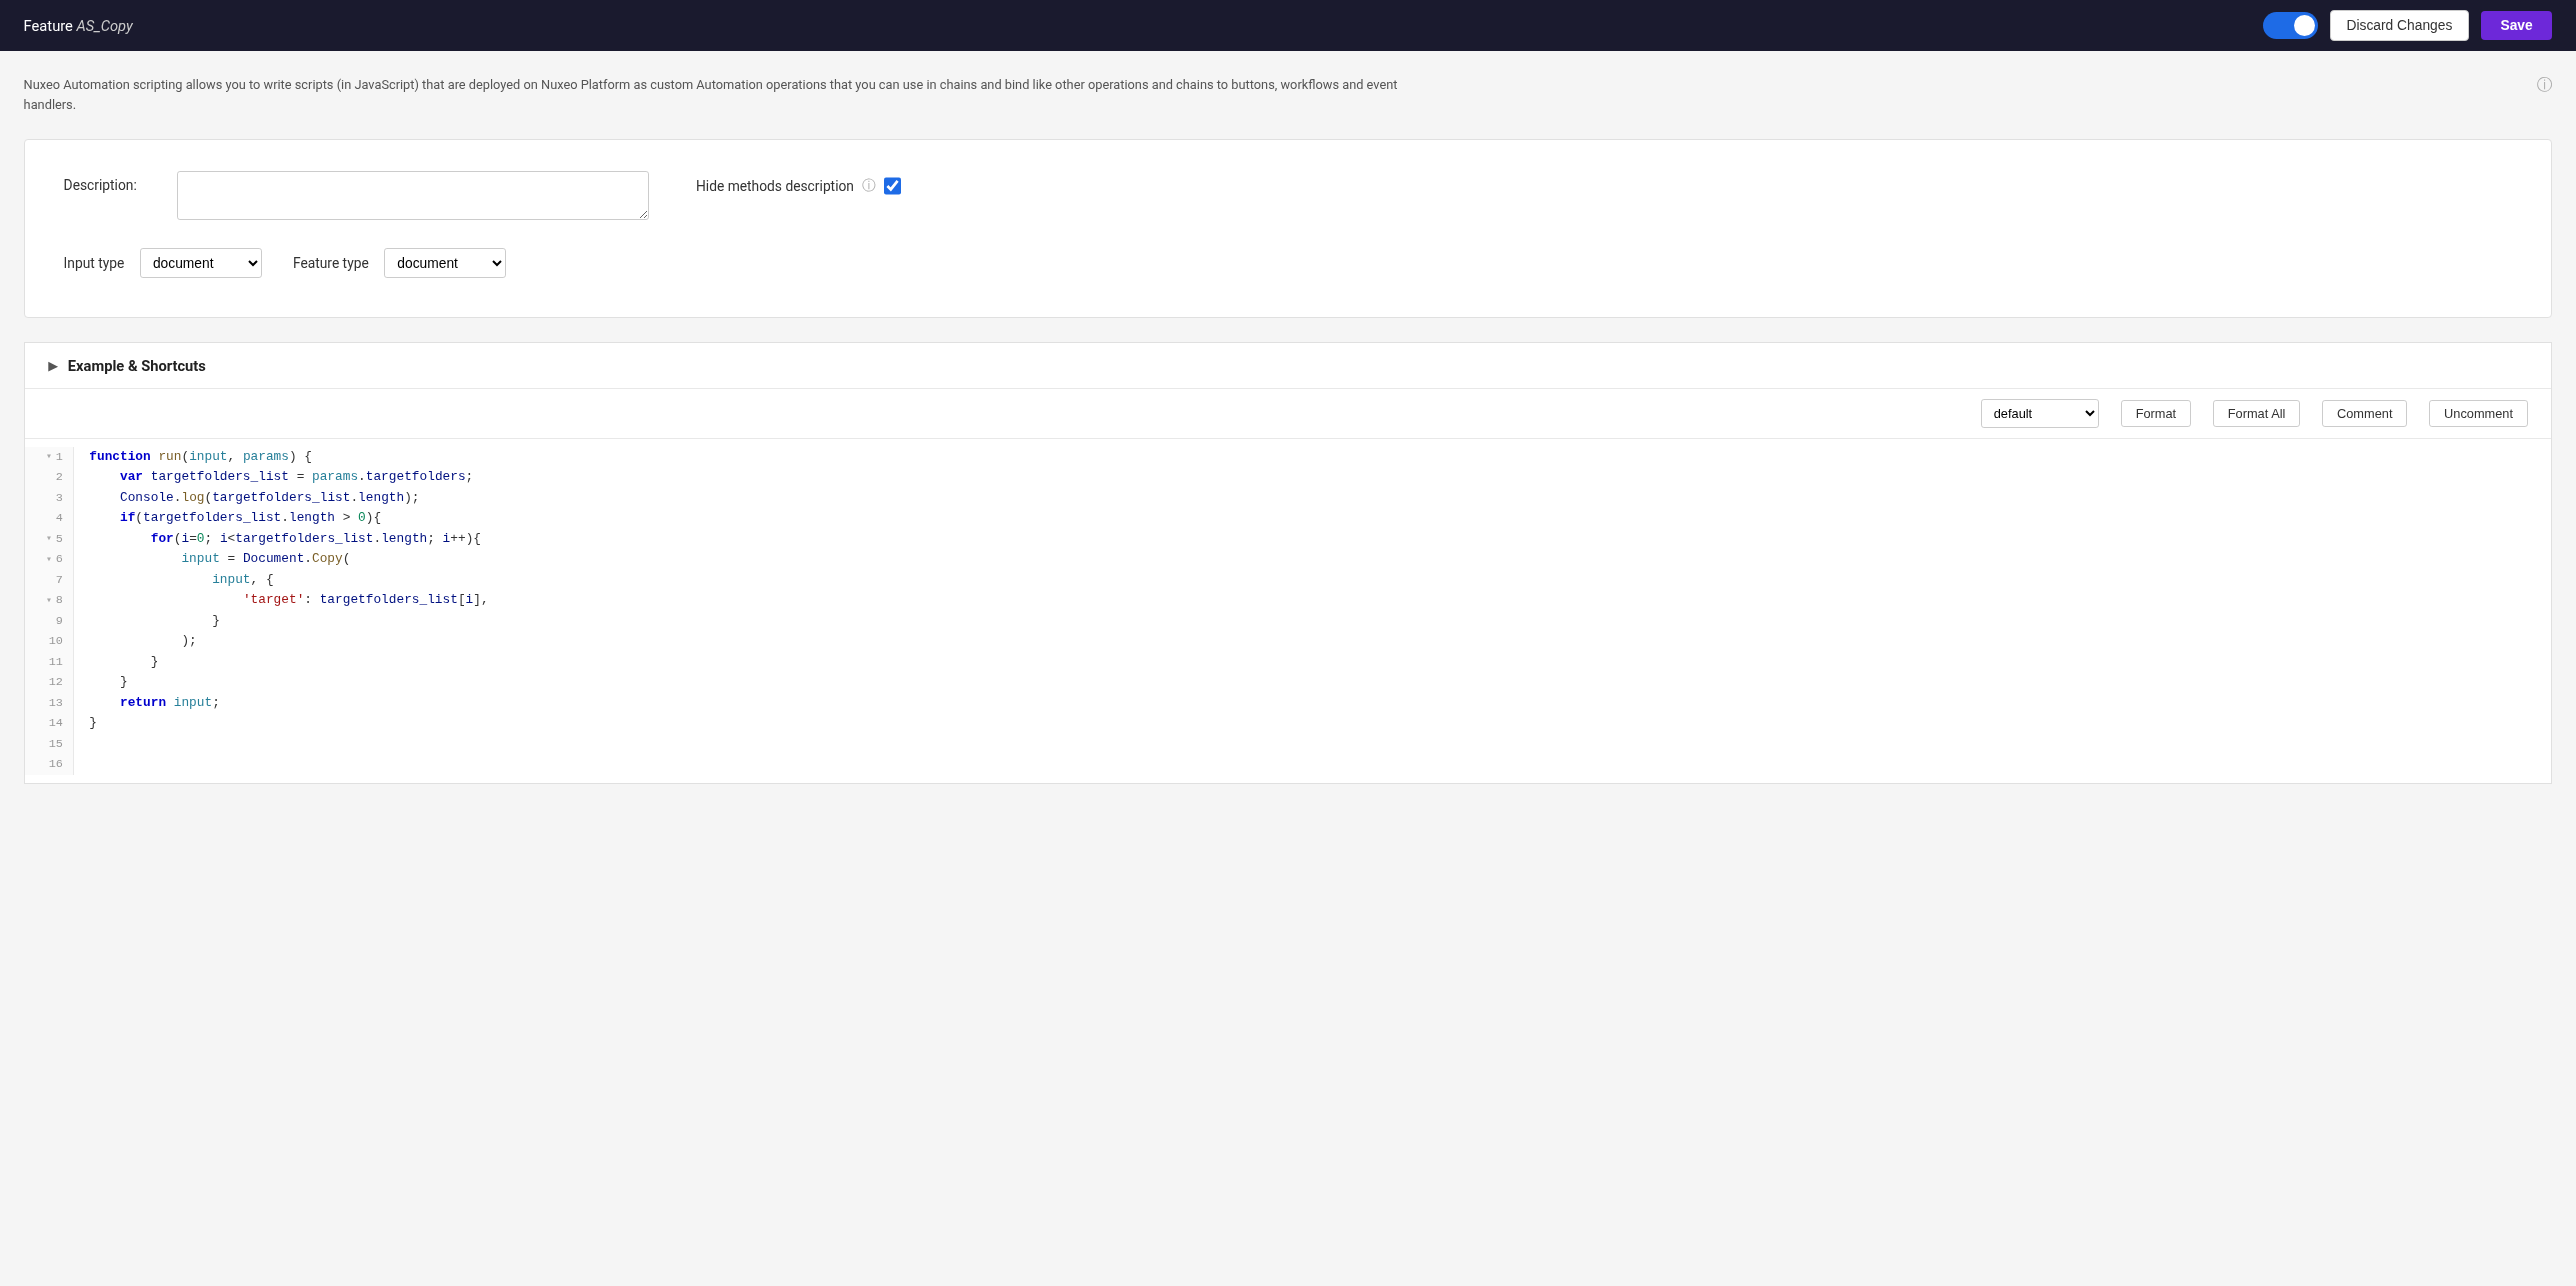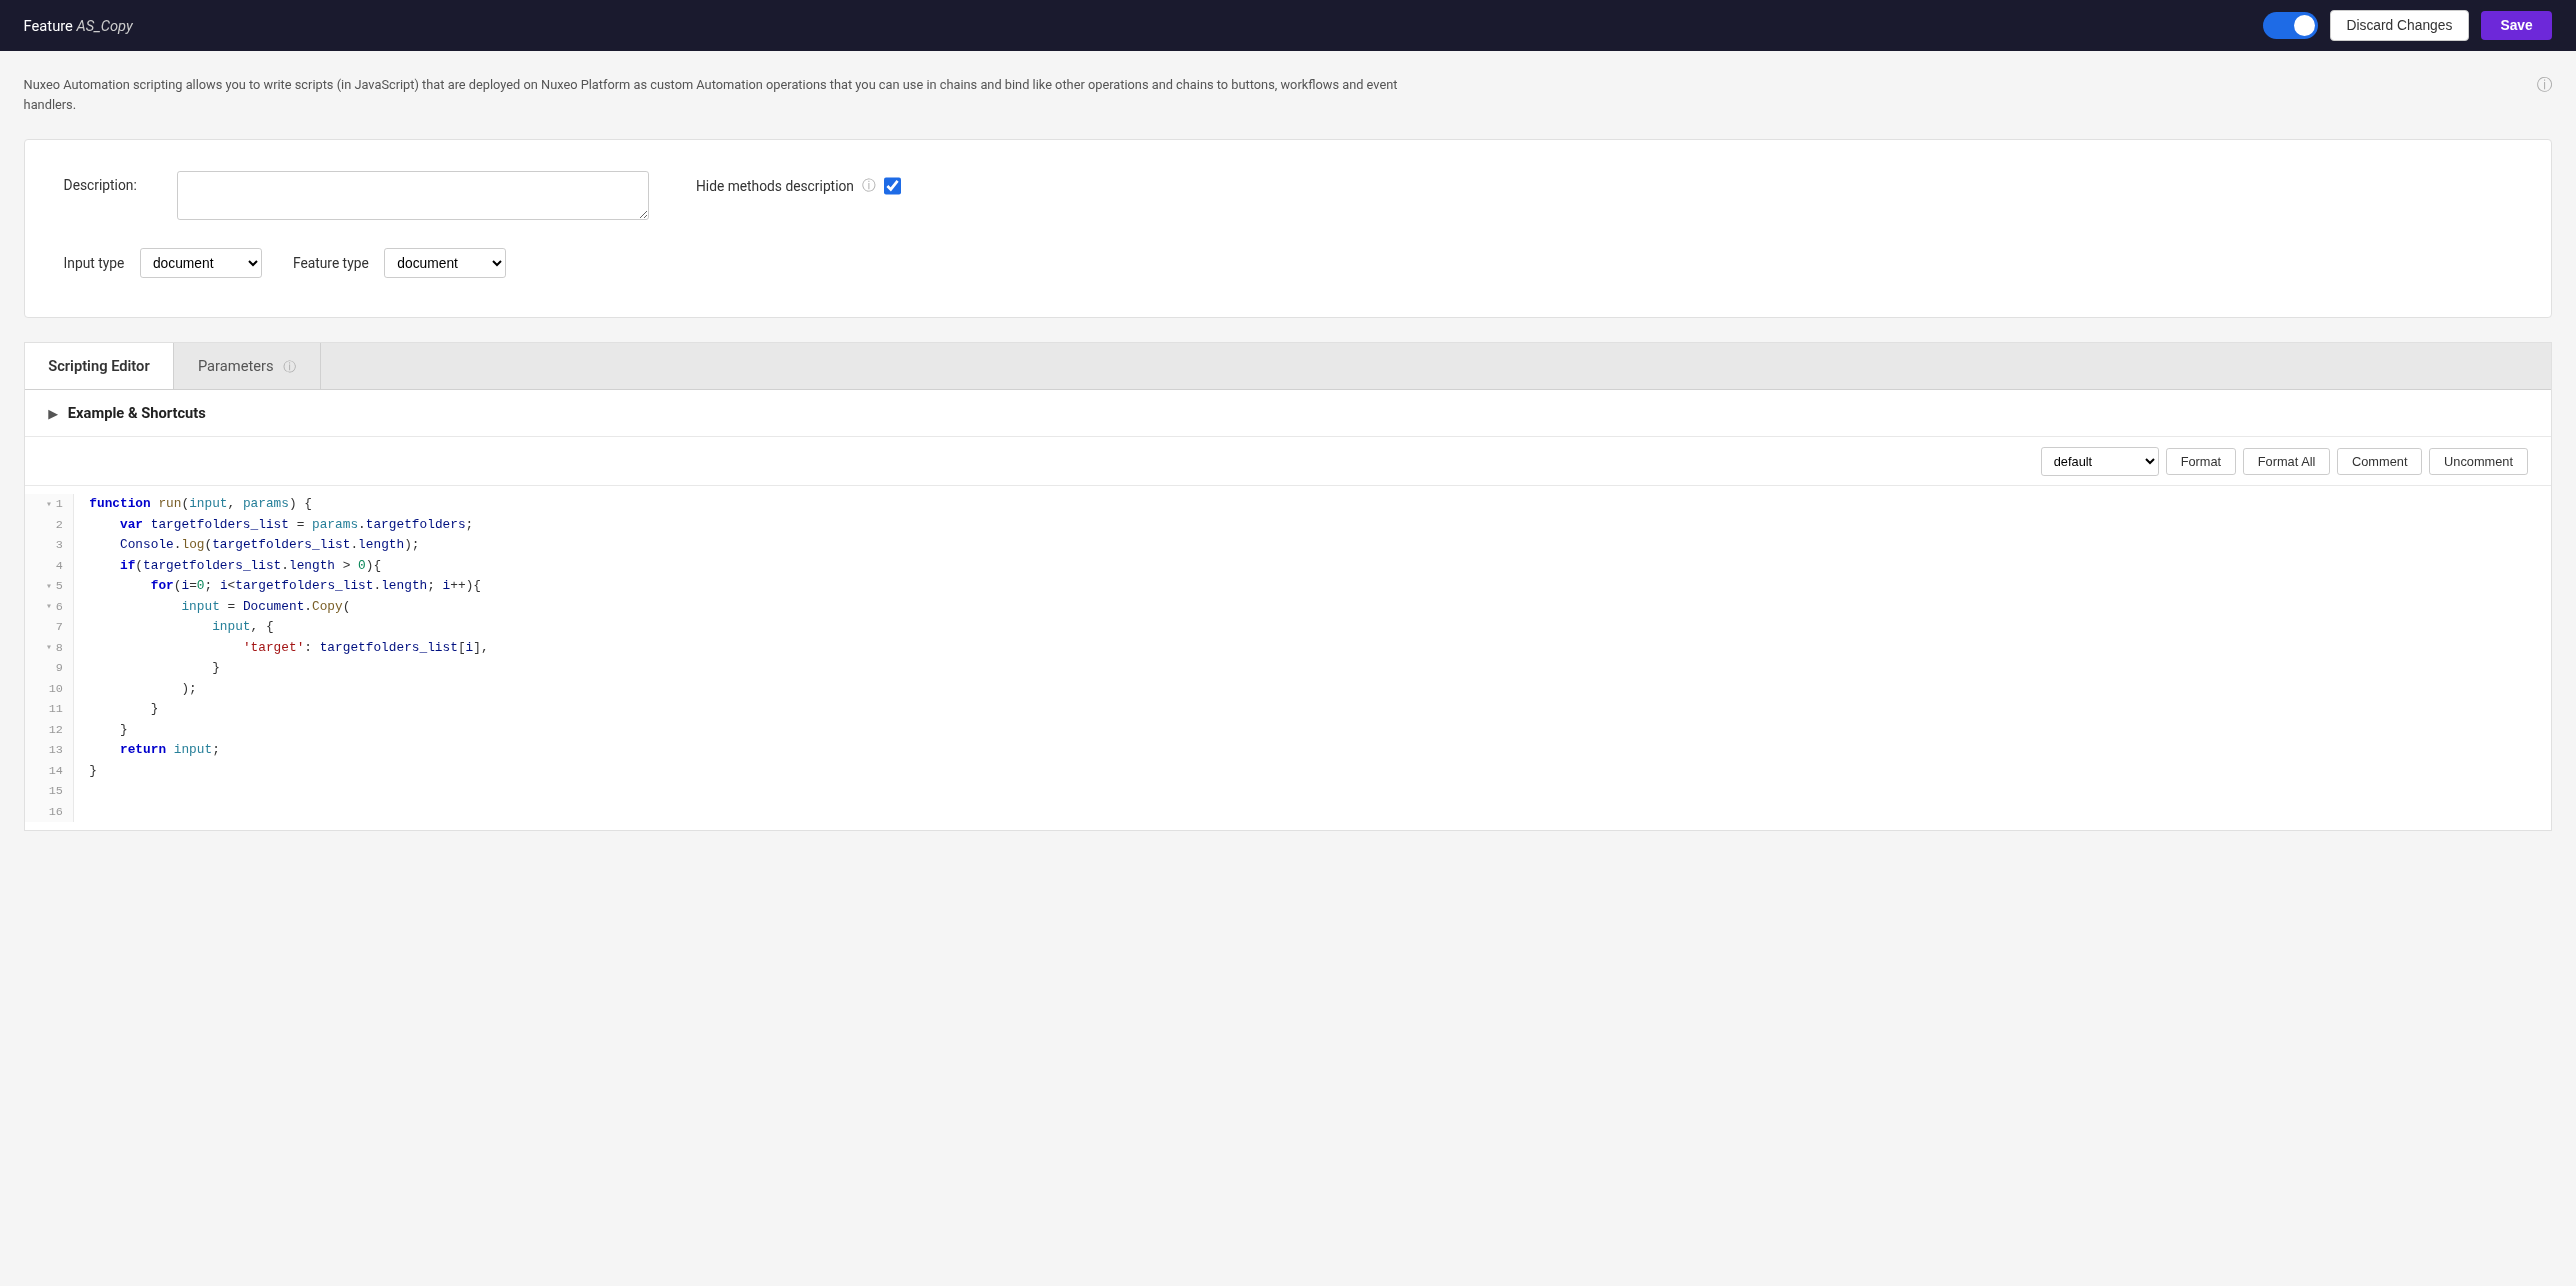--- a/index.html
+++ b/index.html
@@ -216,21 +216,21 @@
       font-weight: 700;
       color: #222;
     }
 
     
     .editor-toolbar {
       display: flex;
       align-items: center;
       justify-content: flex-end;
       padding: 9.8px 23.6px;
-      gap: 7px;
+      gap: 22px;
       background: #fff;
       border-bottom: 1px solid #e8e8e8;
     }
     .theme-select {
       border: 1px solid #ccc;
       border-radius: 2.9px;
       padding: 4.9px 23.6px 4.9px 7.9px;
       font-size: 12.8px;
       background: #fff;
       cursor: pointer;
@@ -342,29 +342,20 @@
       <select class="io-select">
         <option value="document">document</option>
         <option value="blob">blob</option>
         <option value="documents">documents</option>
         <option value="void">void</option>
       </select>
     </div>
   </div>
 
   <div class="tabs-section">
-    <div class="tabs-header">
-      <div class="tab-item active">
-        <span>Scripting Editor</span>
-      </div>
-      <div class="tab-item inactive">
-        <span>Parameters</span>
-        <span class="tab-info-icon">ⓘ</span>
-      </div>
-    </div>
 
     <div class="editor-section">
 
       <div class="collapsible-header">
         <span class="collapsible-arrow">▶</span>
         <span class="collapsible-title">Example &amp; Shortcuts</span>
       </div>
 
       <div class="editor-toolbar">
         <select class="theme-select">

